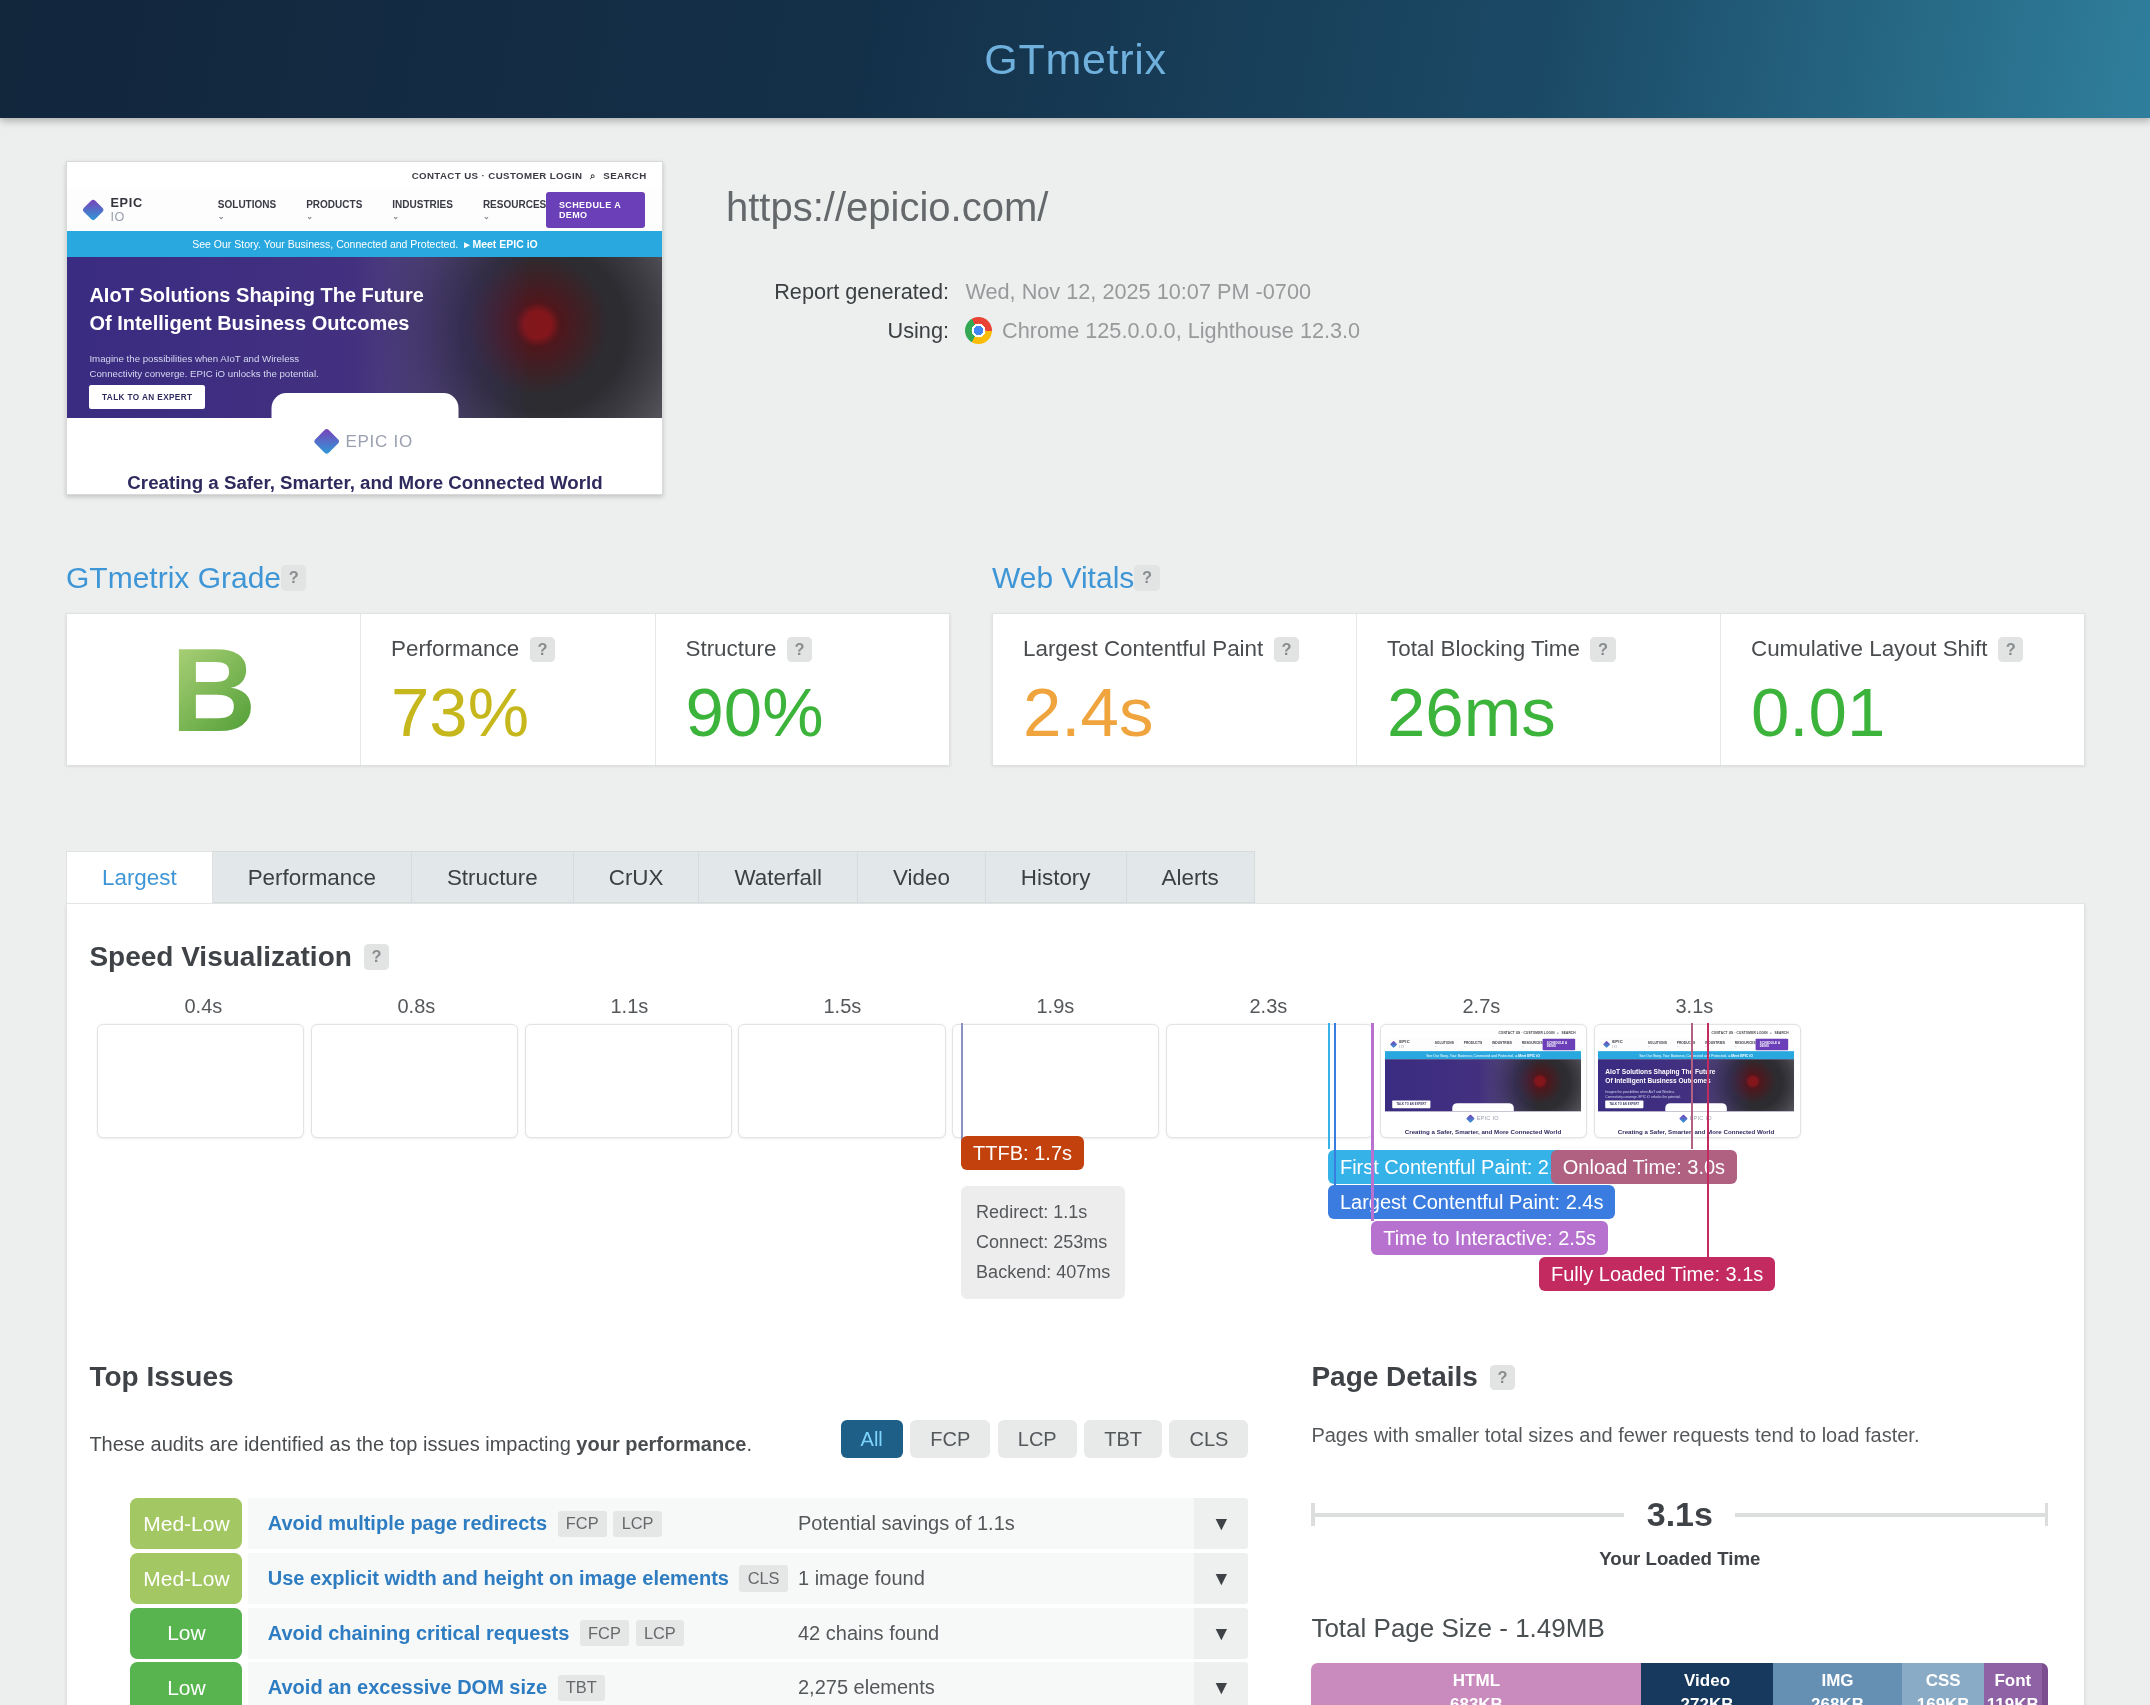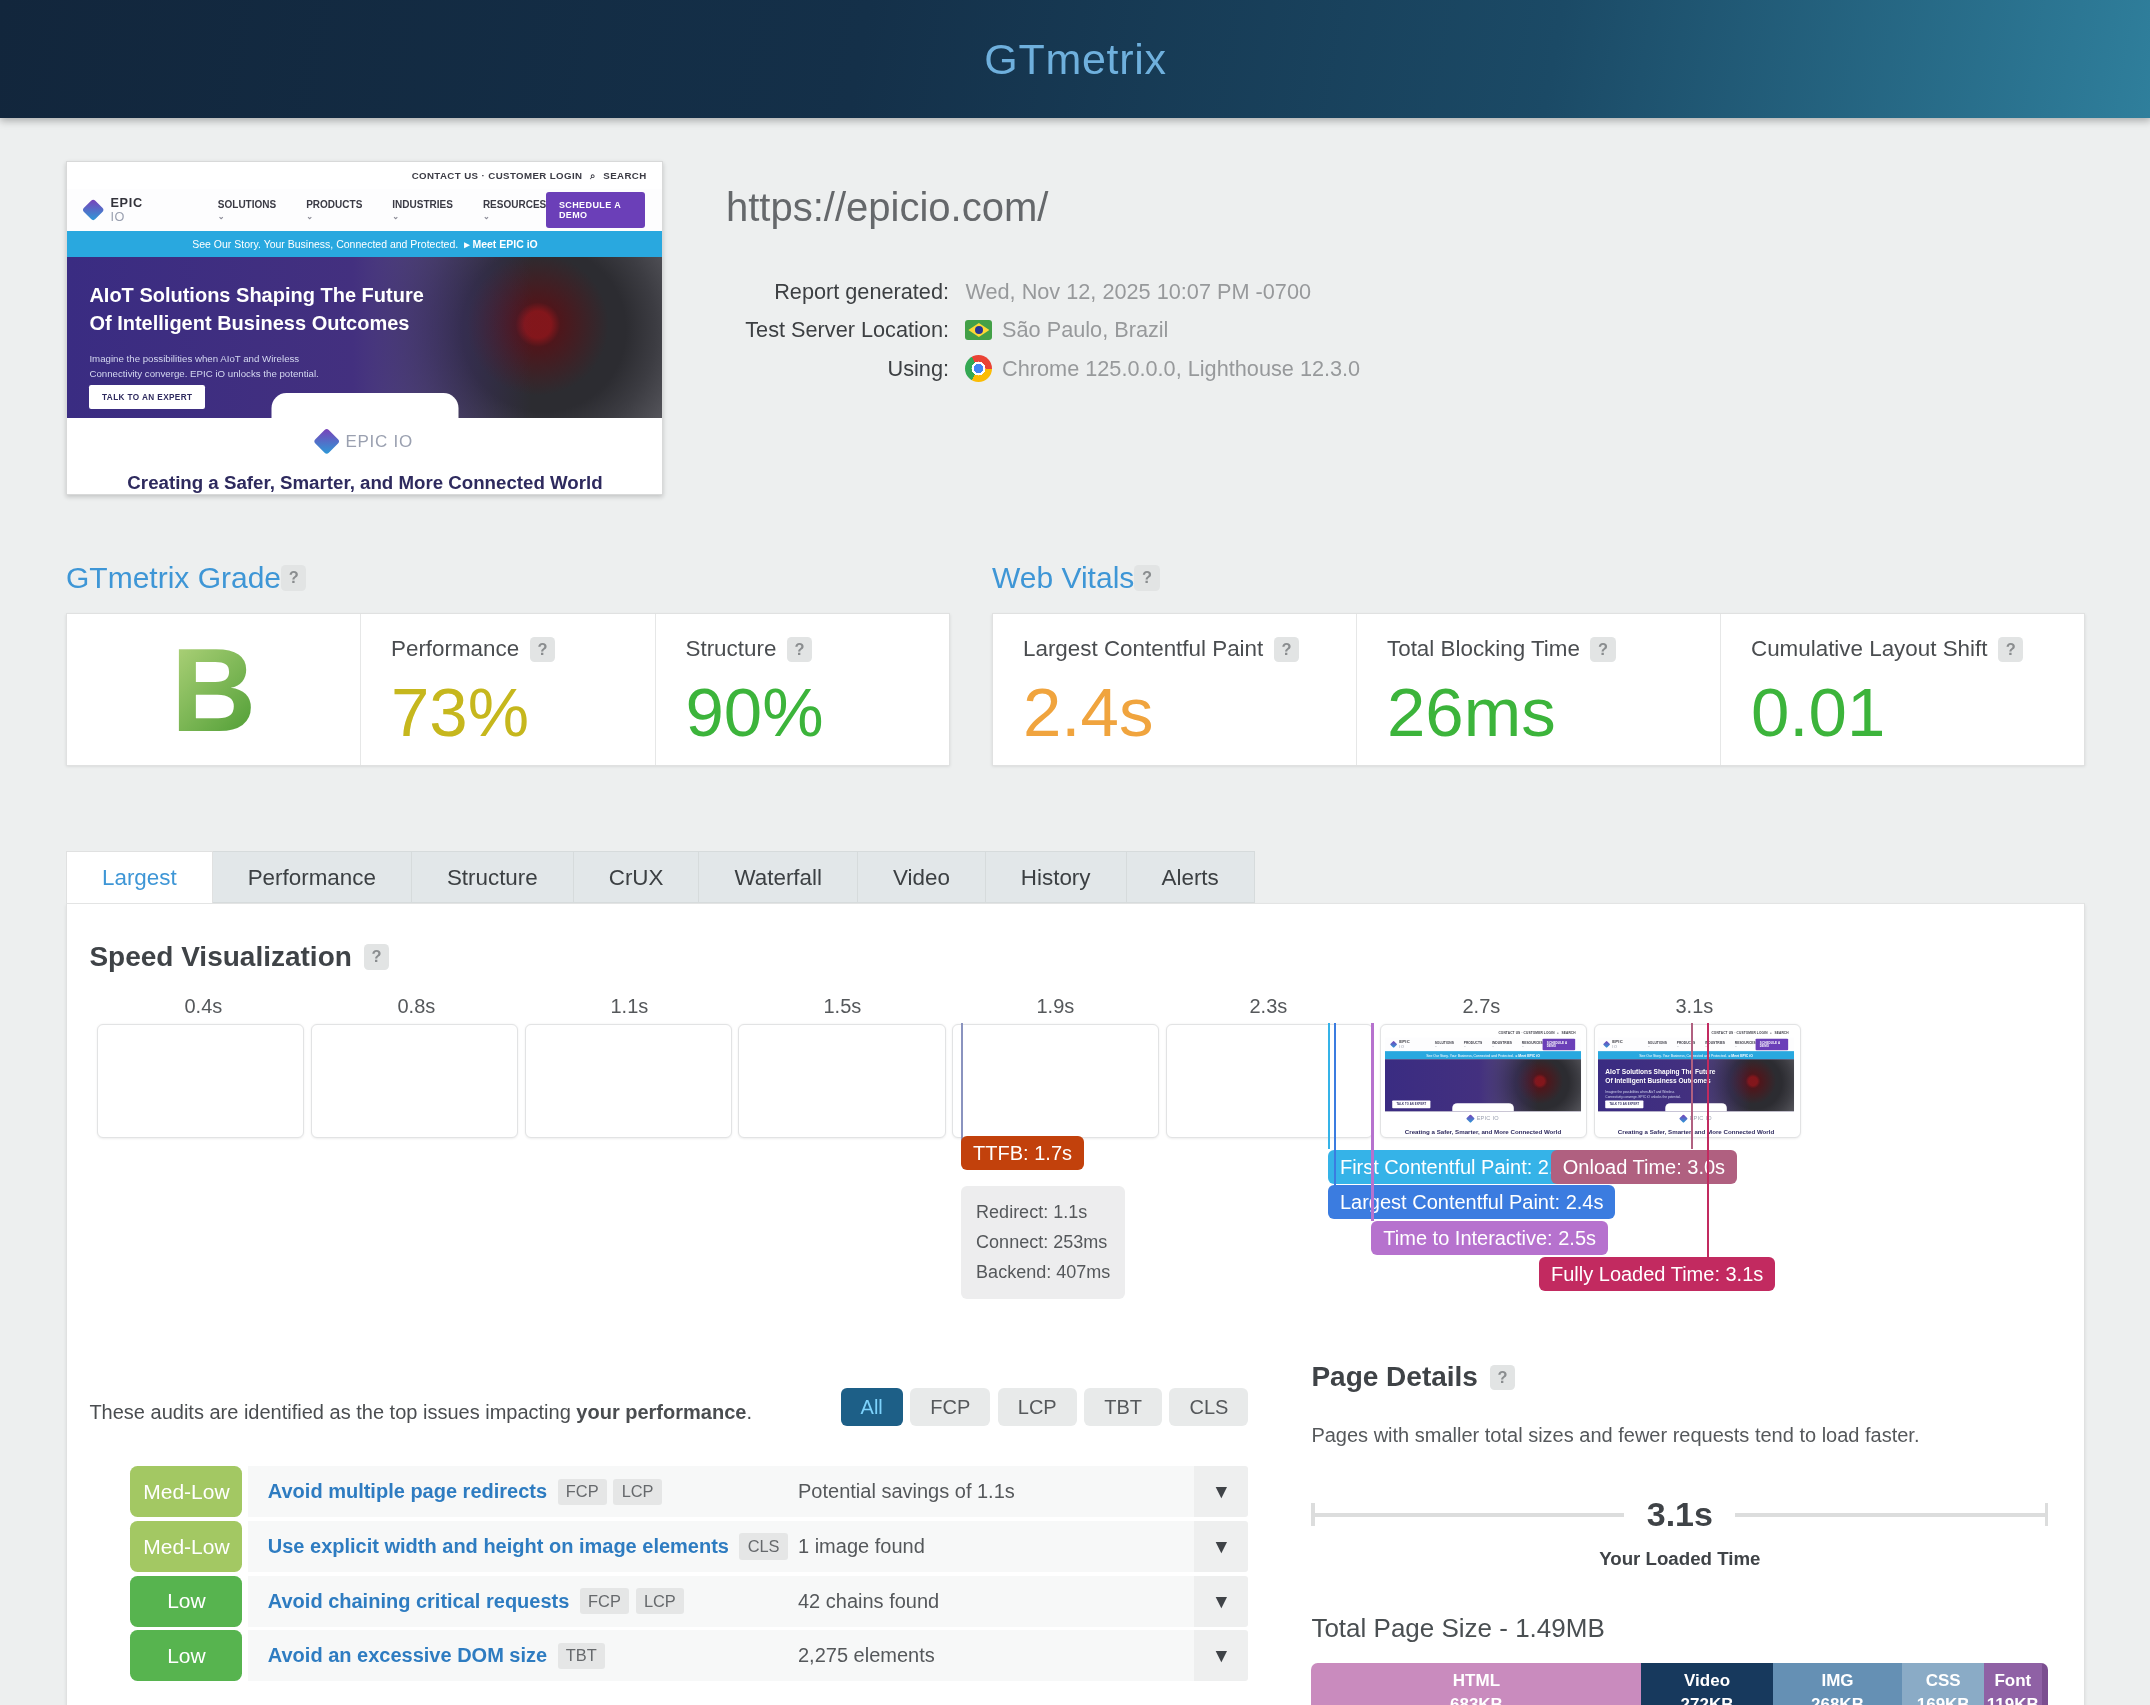--- a/index.html
+++ b/index.html
@@ -188,27 +188,20 @@
     <div class="report-info">
       <div class="report-url">https://epicio.com/</div>
       <div class="meta-table" id="meta-table">
           <div class="meta-row">
             <div class="meta-label">Report generated:</div>
             <div class="meta-value">
               <span>Wed, Nov 12, 2025 10:07 PM -0700</span>
             </div>
           </div>
           <div class="meta-row">
-            <div class="meta-label">Test Server Location:</div>
-            <div class="meta-value">
-              <span class="icon-flag"></span>
-              <span>São Paulo, Brazil</span>
-            </div>
-          </div>
-          <div class="meta-row">
             <div class="meta-label">Using:</div>
             <div class="meta-value">
               <span class="icon-chrome"></span>
               <span>Chrome 125.0.0.0, Lighthouse 12.3.0</span>
             </div>
           </div>
         </div>
     </div>
   </div>
 
@@ -400,20 +393,21 @@
           <div class="ttfb-tip" style="left: 44.2%; top: 191px;">
             <div>Redirect: 1.1s</div>
             <div>Connect: 253ms</div>
             <div>Backend: 407ms</div>
           </div>
         </div>
     </div>
 
     <div class="bottom">
       <div class="issues-col">
+        <div class="card-h2">Top Issues</div>
         <div class="issues-head">
           <div class="issues-desc">
             <span>These audits are identified as the top issues impacting </span><span class="bold">your performance</span><span>.</span>
           </div>
           <div class="filters" id="filters">
               <button class="fbtn active">All</button>
               <button class="fbtn">FCP</button>
               <button class="fbtn">LCP</button>
               <button class="fbtn">TBT</button>
               <button class="fbtn">CLS</button>

